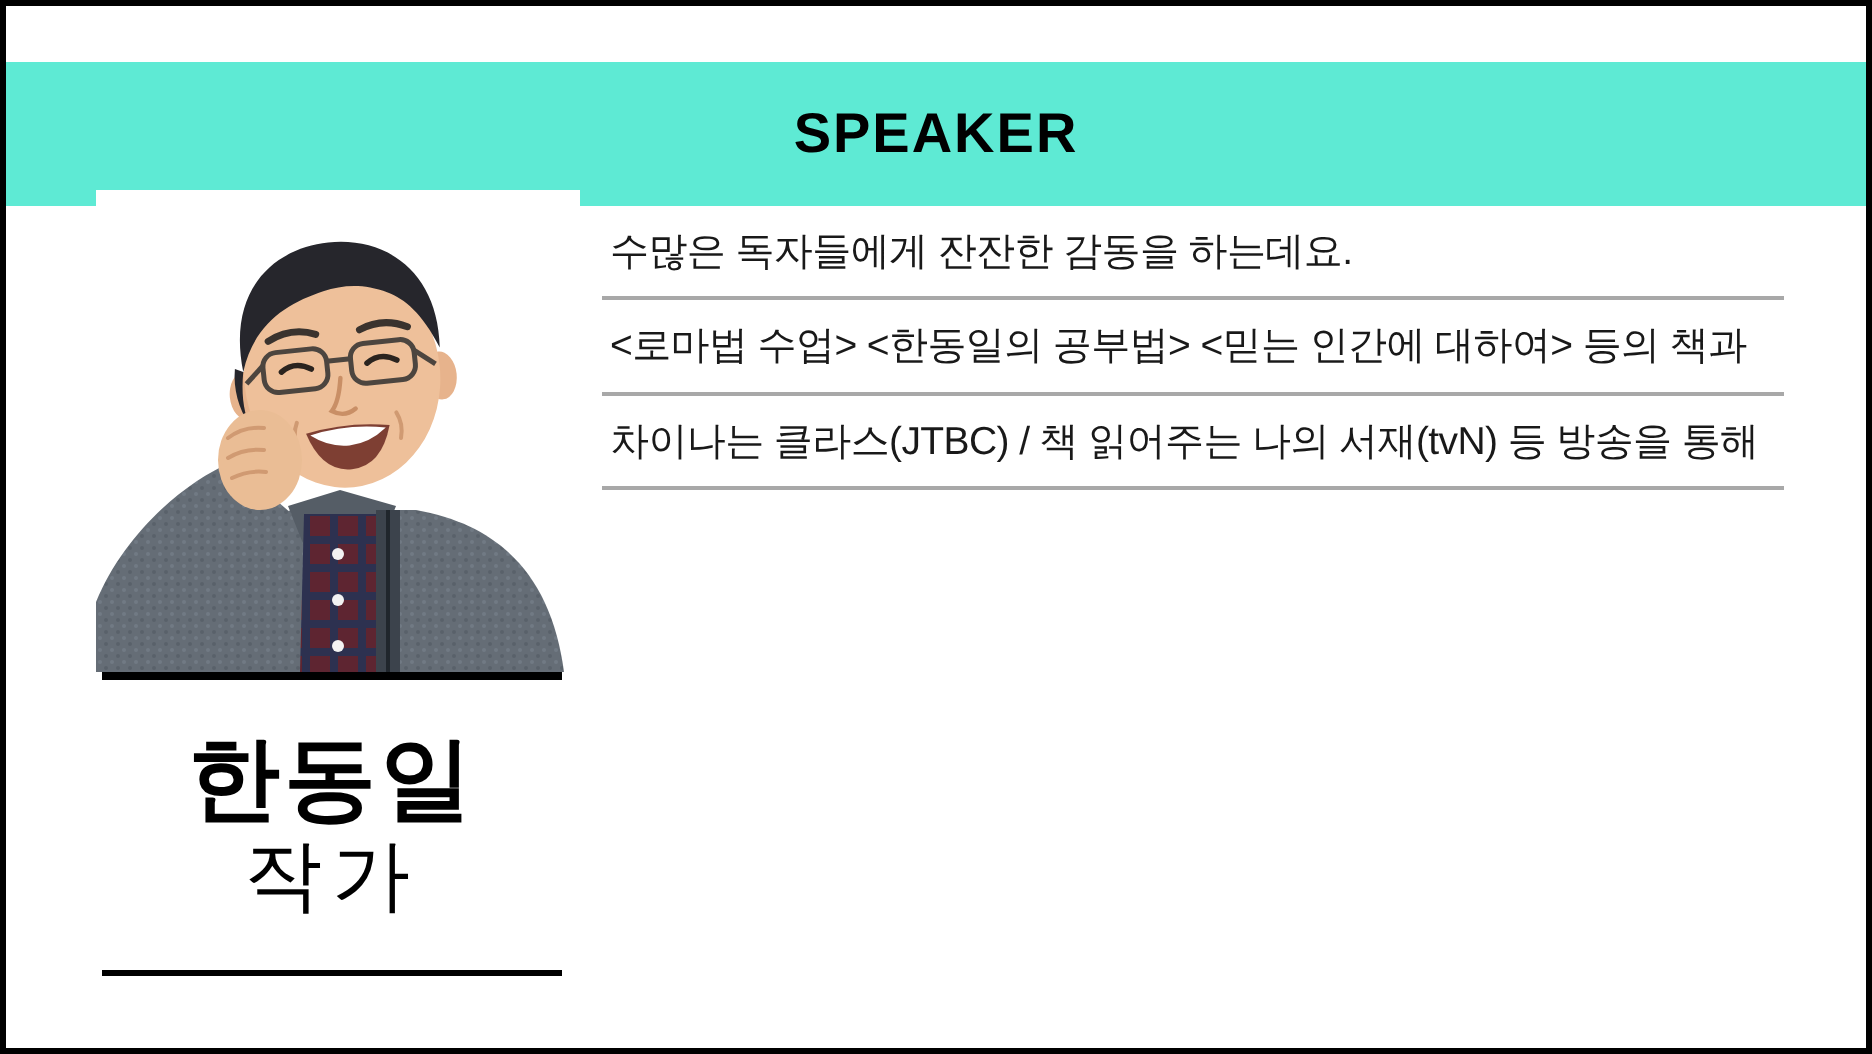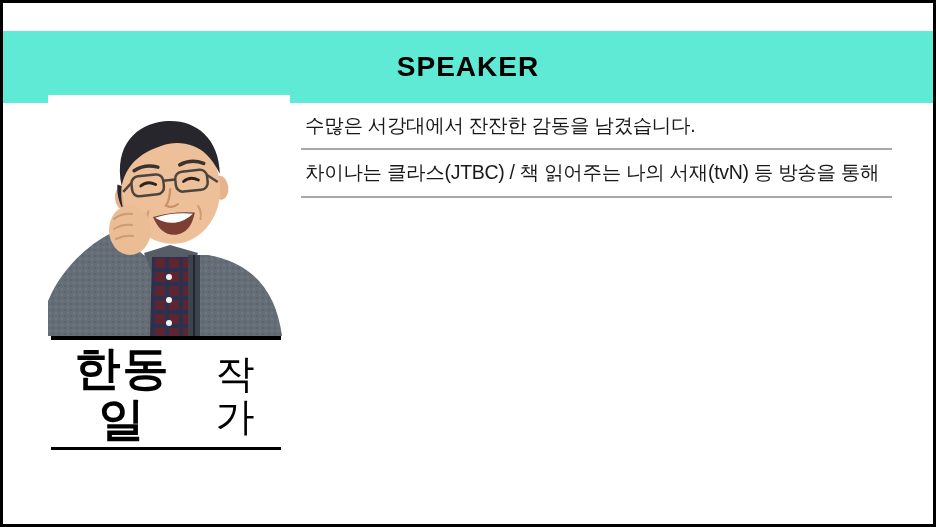--- a/index.html
+++ b/index.html
@@ -27,24 +27,24 @@
   }
 
   
   .photo-wrap {
     position:absolute; left:45px; top:92px;
     width:242px; height:241px;
     overflow:hidden;
   }
   .name-block {
     position:absolute; left:48px; top:333px;
-    width:230px; height:114px;
+    width:230px; height:152px;
     border-top:4px solid #000000;
     border-bottom:3px solid #000000;
-    display:flex; flex-direction:row;
+    display:flex; flex-direction:column;
     align-items:center; justify-content:center;
     text-align:center;
   }
   .speaker-name {
     font-size:46px; font-weight:800; color:#000000;
     letter-spacing:2px; line-height:1.1;
   }
   .speaker-role {
     font-size:39px; font-weight:400; color:#000000;
     letter-spacing:5px; margin-top:4px; line-height:1.1;
@@ -145,17 +145,18 @@
       <path d="M68,144 Q76,140 85,141" stroke="#d09a72" stroke-width="2" fill="none" stroke-linecap="round"></path>
     </svg>
   </div>
 
   <div class="name-block">
     <div class="speaker-name">한동일</div>
     <div class="speaker-role">작가</div>
   </div>
 
   <div class="bio-list">
-    <div class="bio-row">수많은 서강대에서 잔잔한 감동을 남겼습니다.</div>
+    <div class="bio-row">수많은 독자들에게 잔잔한 감동을 하는데요.</div>
+    <div class="bio-row">&lt;로마법 수업&gt; &lt;한동일의 공부법&gt; &lt;믿는 인간에 대하여&gt; 등의 책과</div>
     <div class="bio-row">차이나는 클라스(JTBC) / 책 읽어주는 나의 서재(tvN) 등 방송을 통해</div>
   </div>
 
 </div>
 
 </body></html>

